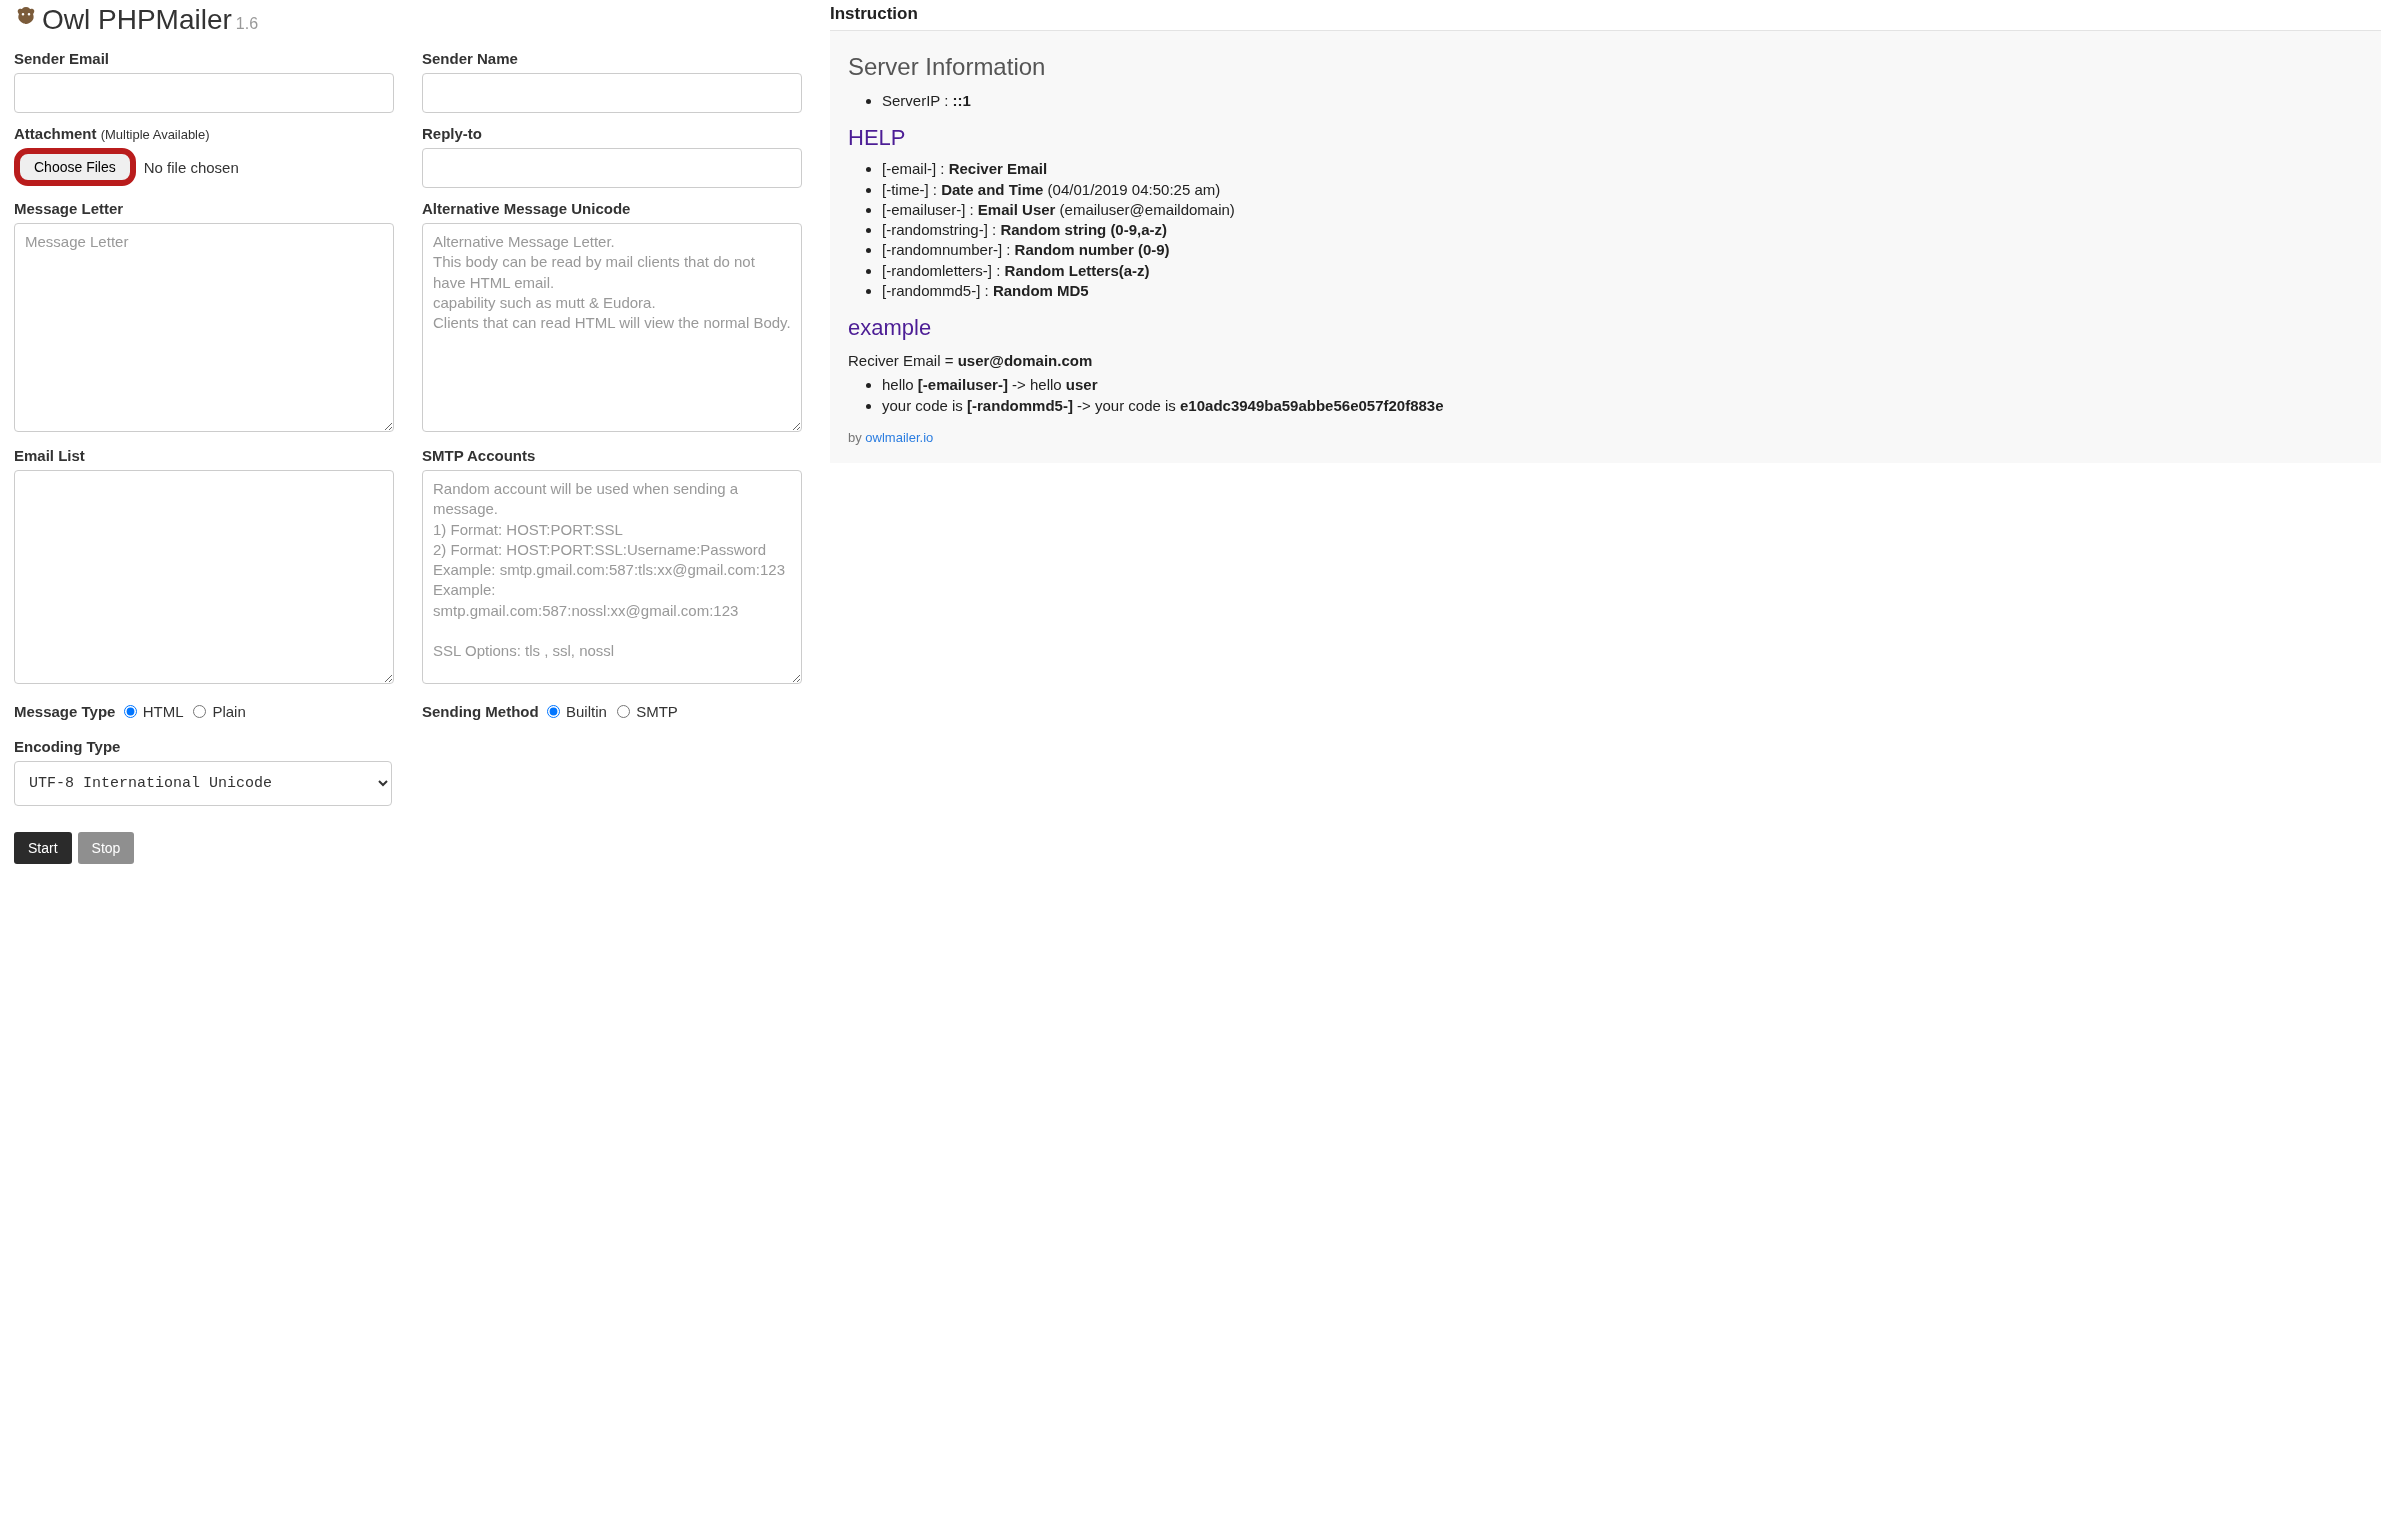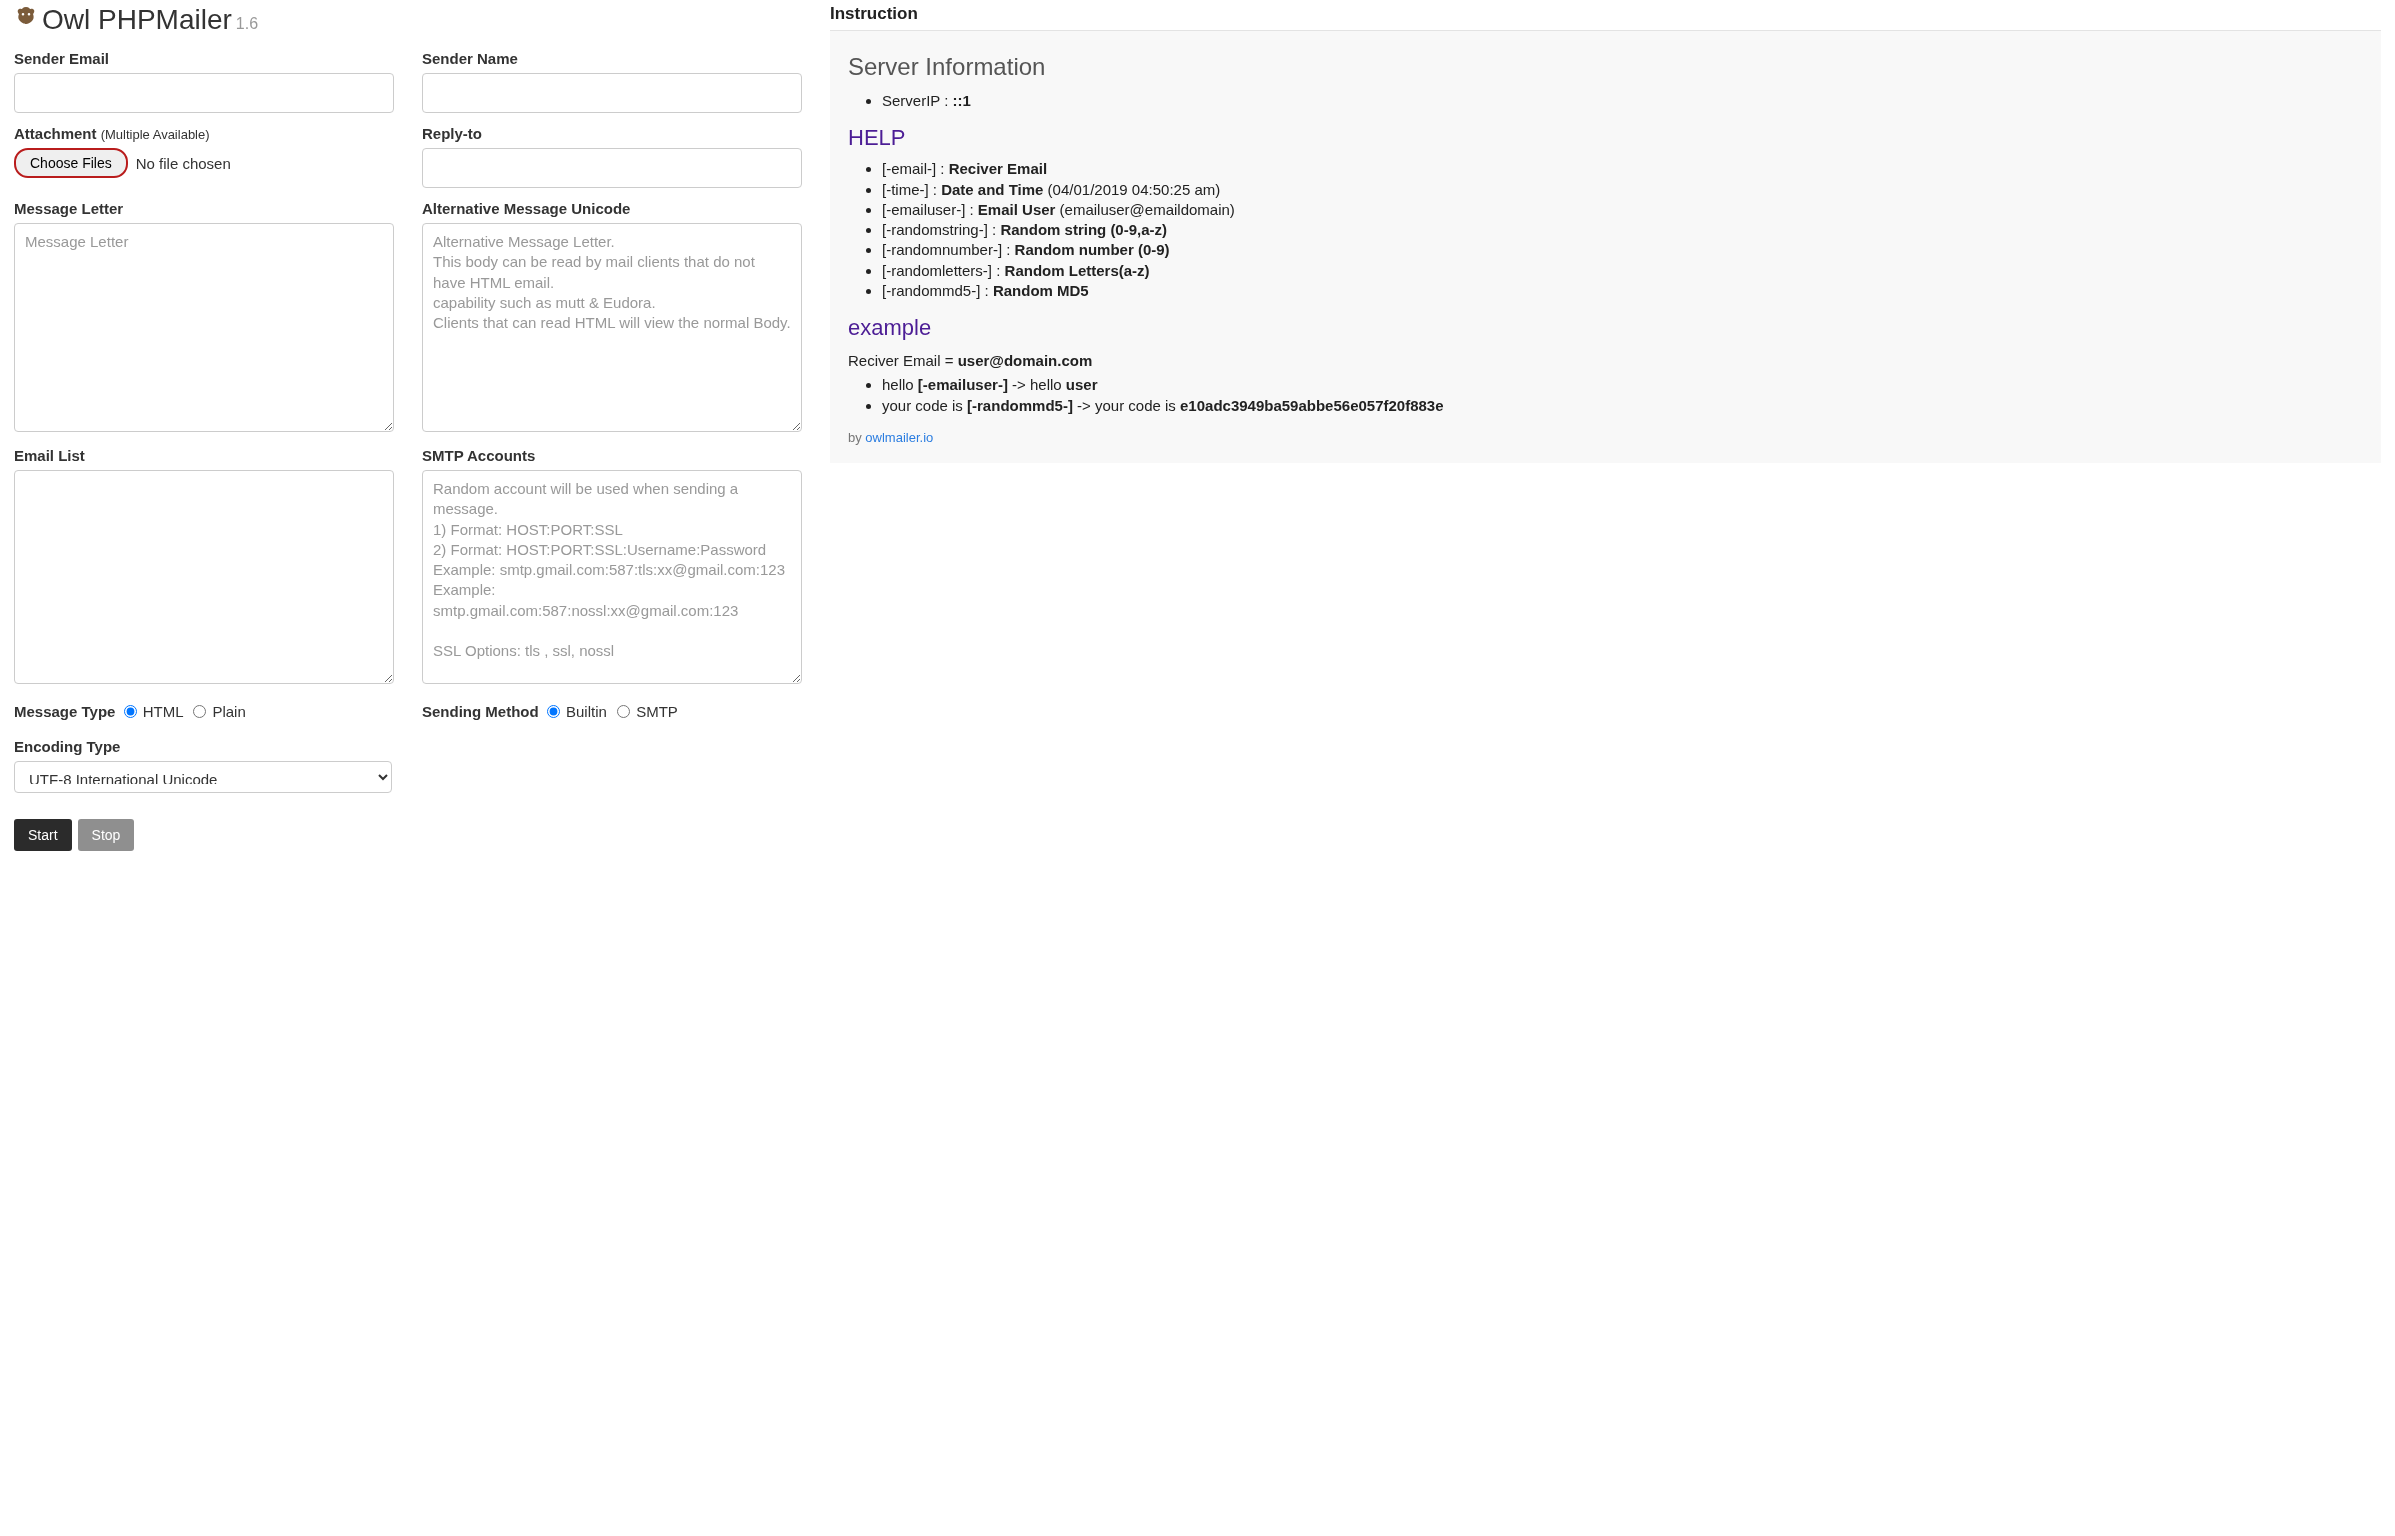--- a/index.html
+++ b/index.html
@@ -30,29 +30,29 @@
       background: #fff;
       color: #333;
     }
     input[type=text] { height: 40px; }
     textarea { resize: both; line-height: 1.35; }
     textarea.msg { height: 209px; }
     textarea.list { height: 214px; }
     textarea::placeholder { color: #999; }
     .filepick { display:flex; align-items:center; gap:8px; }
     .filebtn {
-      border: 2px solid #b91c1c; background:#efefef; padding:5px 14px;
+      border: 6px solid #b91c1c; background:#efefef; padding:5px 14px;
       font-size:14px; border-radius:14px;
     }
     .filestatus { font-size:15px; color:#333; }
     .radio-line { font-size: 15px; color:#333; }
     .radio-line strong { font-weight:700;margin-top:22px; }
     .radio-line input[type=radio]{ margin: 0 2px 0 6px; vertical-align: -1px; }
     .radio-line input[type=radio]:first-of-type { margin-left: 4px; }
-    select { height: 32px; appearance: auto; }
+    select { height: 45px; appearance: auto; font-family: Liberation Mono, monospace; }
     .btns { margin-top: 14px; display:flex; gap:6px; }
     .btn { border:none; padding: 8px 14px; font-size:14px; color:#fff; border-radius:3px; cursor:pointer; }
     .btn-dark { background:#2b2b2b; }
     .btn-grey { background:#8f8f8f; }
     
     .right h4.instr { font-weight:700; font-size:17px; margin-bottom: 6px; color:#222; }
     .panel { background:#f8f8f8; border-top:1px solid #e3e3e3; padding: 18px 18px 18px 18px; }
     .panel h2 { font-weight:400; font-size: 24px; color:#555; margin: 4px 0 10px 0; }
     .panel h3 { font-weight:400; font-size: 22px; color:#4c1d95; margin: 14px 0 8px 0; }
     .panel ul { list-style: disc; padding-left: 34px; margin: 4px 0 8px 0; }

